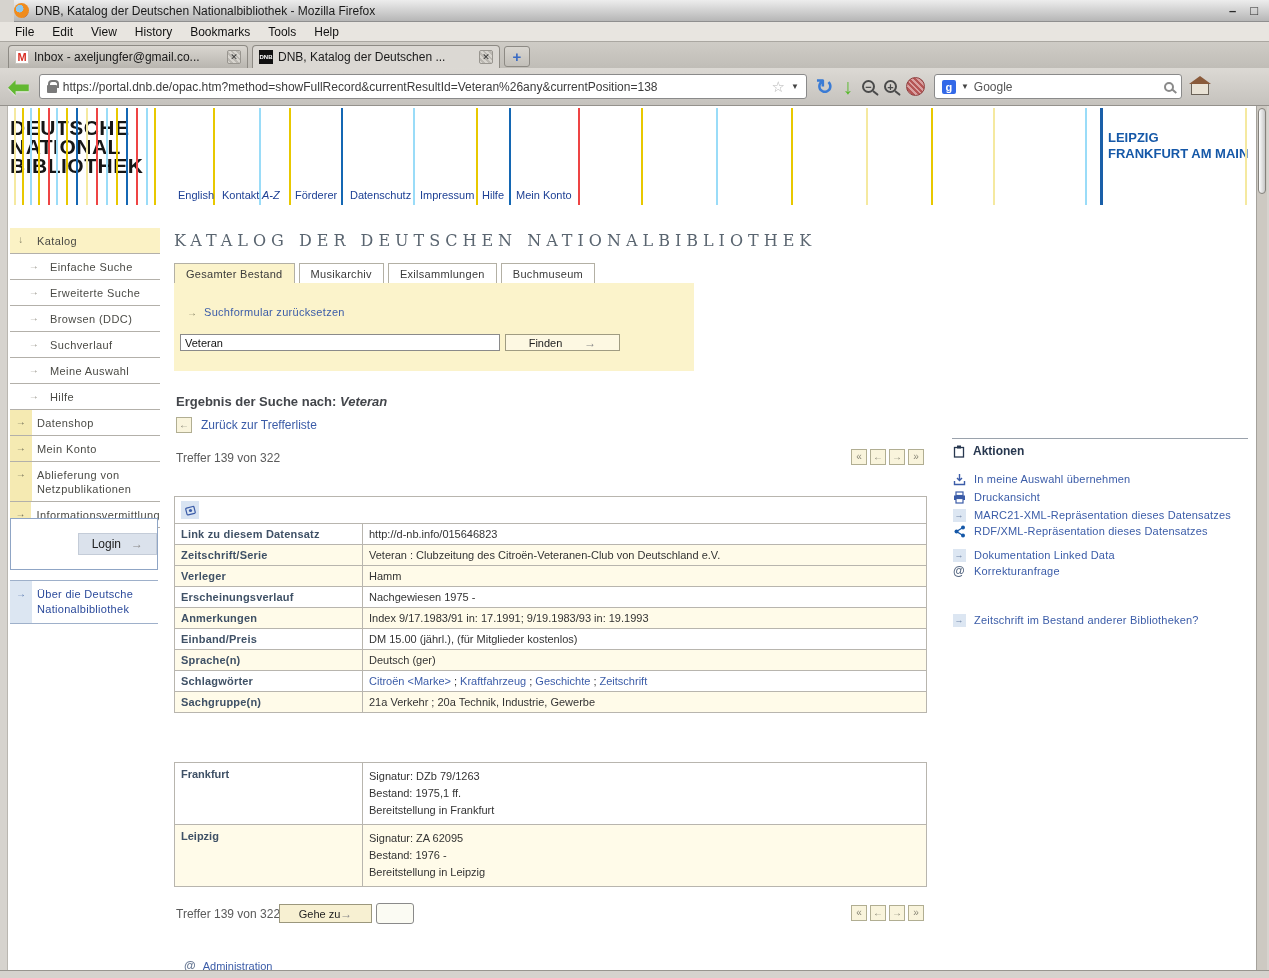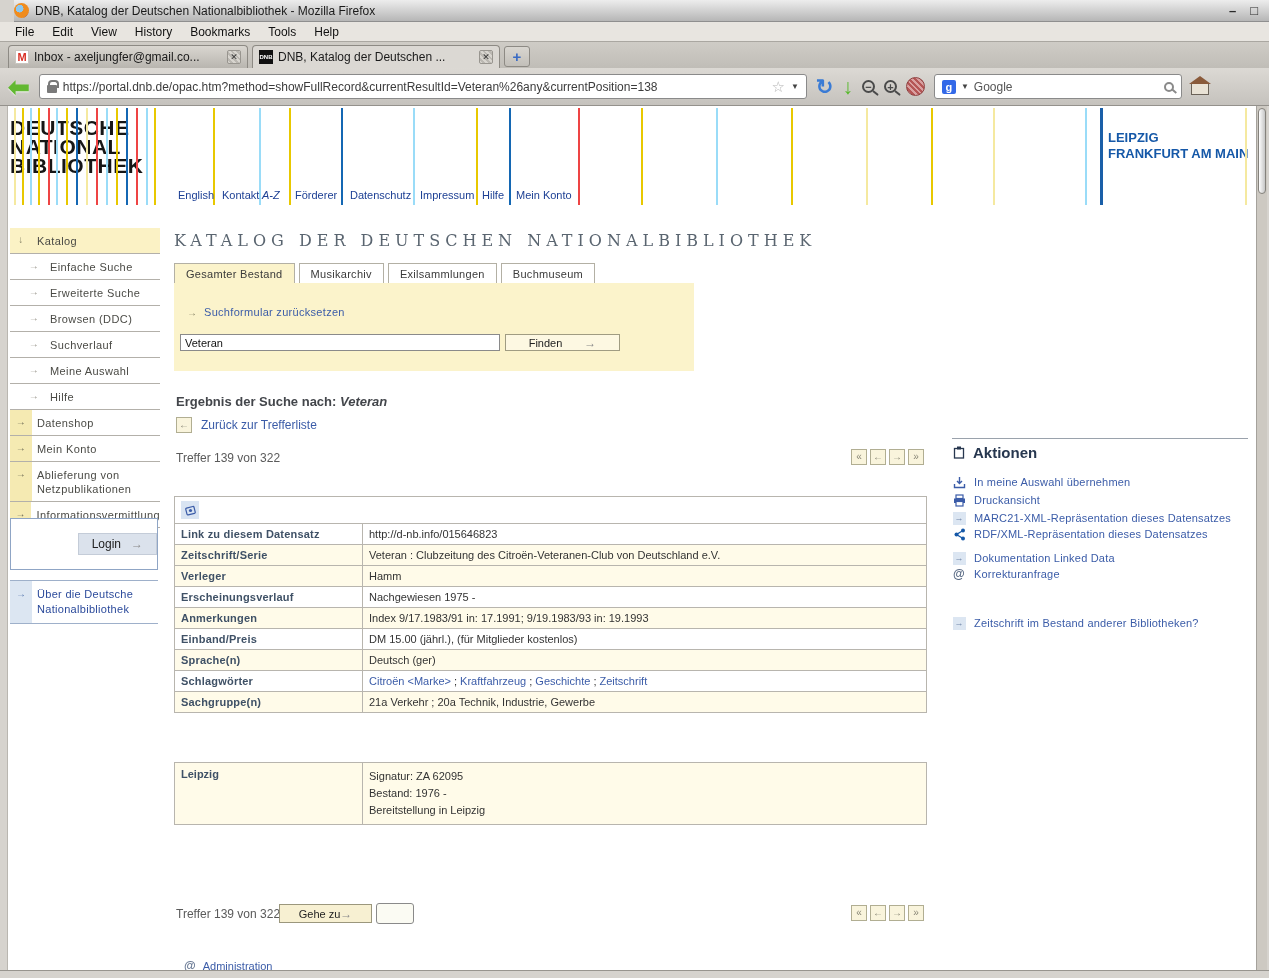--- a/index.html
+++ b/index.html
@@ -168,21 +168,21 @@
     border:1px solid #9b977d; font-size:11px; color:#222; display:flex; align-items:center; justify-content:center; }
   .goto-input { position:absolute; left:368px; top:797px; width:38px; height:21px; border:1px solid #8a8a8a;
     border-radius:3px; background:#fbfbf3; font-size:11px; padding:0 3px; font-family:inherit; }
   .admin-row { position:absolute; left:176px; top:853px; display:flex; gap:7px; align-items:center; }
   .at-icon { color:#6a7a95; font-size:12px; font-weight:bold; }
   .admin-link { font-size:11px; color:var(--link-blue); }
 
   
   .rail { position:absolute; left:944px; top:332px; width:296px; }
   .rail-hr { border-top:1px solid #9aa2ac; margin-bottom:5px; }
-  .rail-heading { display:flex; gap:7px; align-items:center; font-size:15px; font-weight:bold;
+  .rail-heading { display:flex; gap:7px; align-items:center; font-size:12px; font-weight:bold;
     color:var(--navy); margin-bottom:15px; }
   .rail-item { display:flex; gap:8px; align-items:flex-start; margin-bottom:3px;
     font-size:11px; color:var(--link-blue); letter-spacing:0.2px; }
   .rail-item.gap2 { margin-top:9px; }
   .rail-item.gap3 { margin-top:36px; }
   .rail-icon { flex:0 0 14px; display:flex; justify-content:center; }
   .box-arrow { width:13px; height:13px; background:#dce6f2; color:#7186a8; font-size:9px;
     line-height:13px; text-align:center; }
   .at-glyph { color:#5a6b85; font-size:12px; font-weight:bold; line-height:13px; }
 </style>
@@ -453,20 +453,28 @@
         </tr>
         <tr class="cream">
           <th>Sachgruppe(n)</th>
           <td>21a Verkehr ; 20a Technik, Industrie, Gewerbe</td>
         </tr>
       </tbody>
   </table>
 
   <table class="holdings-table">
     <tbody id="holdings-tbody">
+        <tr>
+          <th>Frankfurt</th>
+          <td>
+            <div>Signatur: DZb 79/1263</div>
+            <div>Bestand: 1975,1 ff.</div>
+            <div class="val-link">Bereitstellung in Frankfurt</div>
+          </td>
+        </tr>
         <tr class="cream">
           <th>Leipzig</th>
           <td>
             <div>Signatur: ZA 62095</div>
             <div>Bestand: 1976 -</div>
             <div class="val-link">Bereitstellung in Leipzig</div>
           </td>
         </tr>
       </tbody>
   </table>

